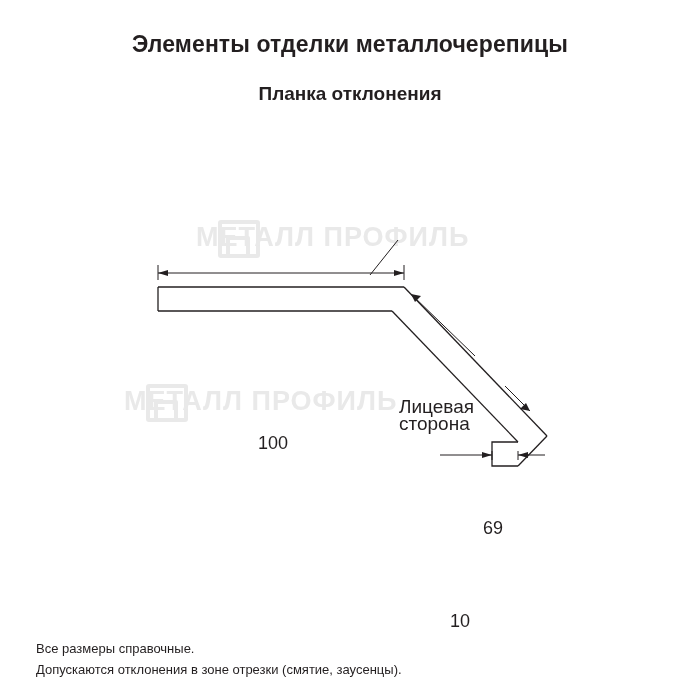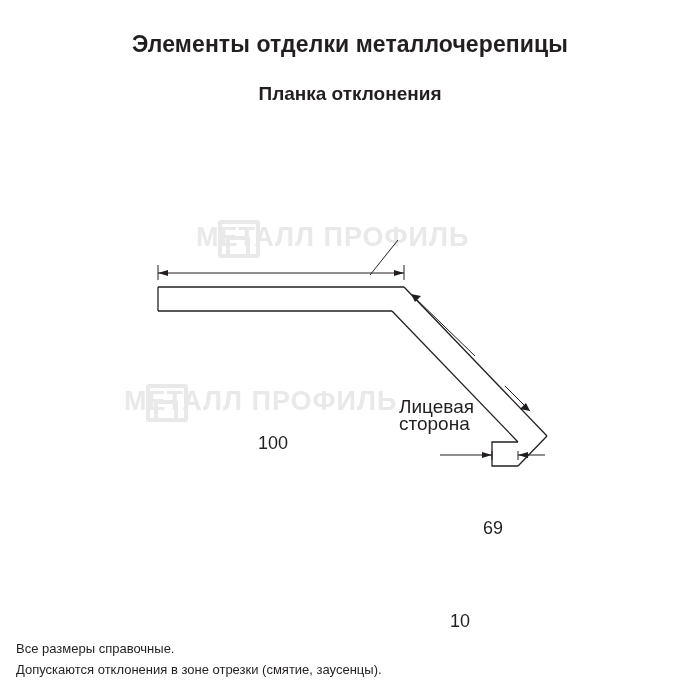--- a/index.html
+++ b/index.html
@@ -112,21 +112,21 @@
     left: 399px;
     top: 222px;
     font-size: 19px;
     line-height: 17px;
     color: #231f20;
     text-align: left;
     margin-top: 6px;
   }
   .footer {
     position: absolute;
-    left: 16px;
+    left: 36px;
     bottom: 20px;
     font-size: 13px;
     line-height: 21px;
     color: #231f20;
   }
 </style>
 </head>
 <body>
 
 <div class="page">

